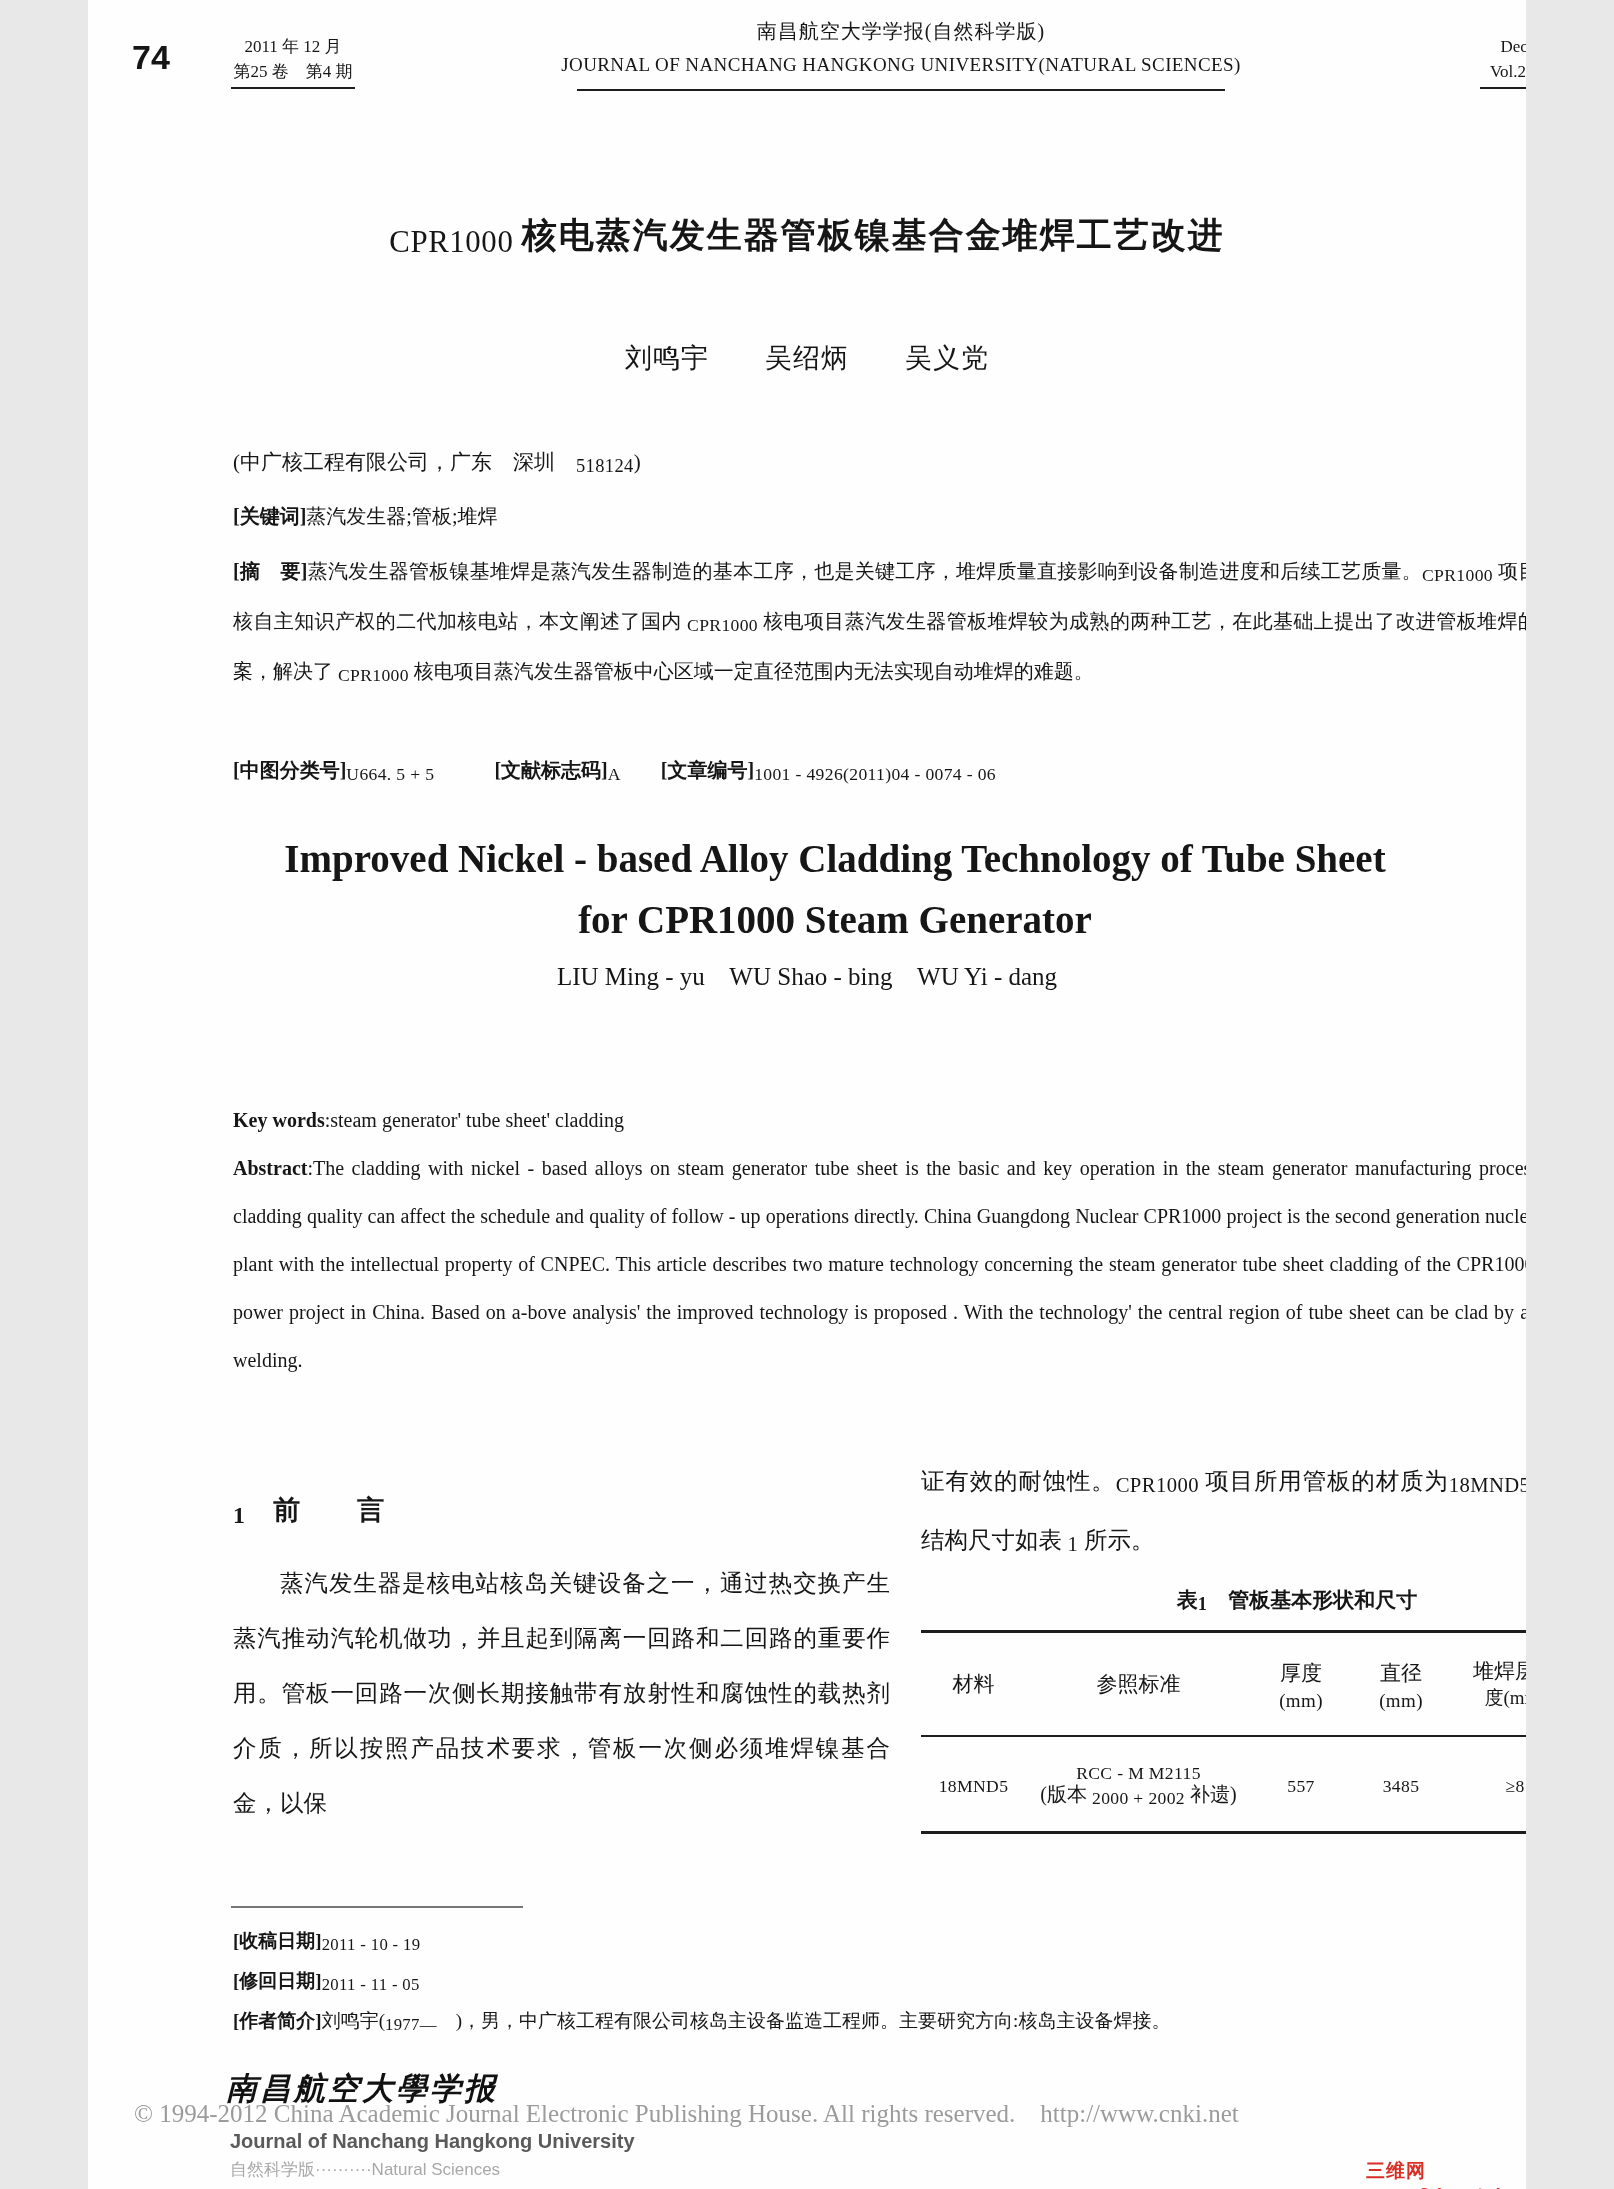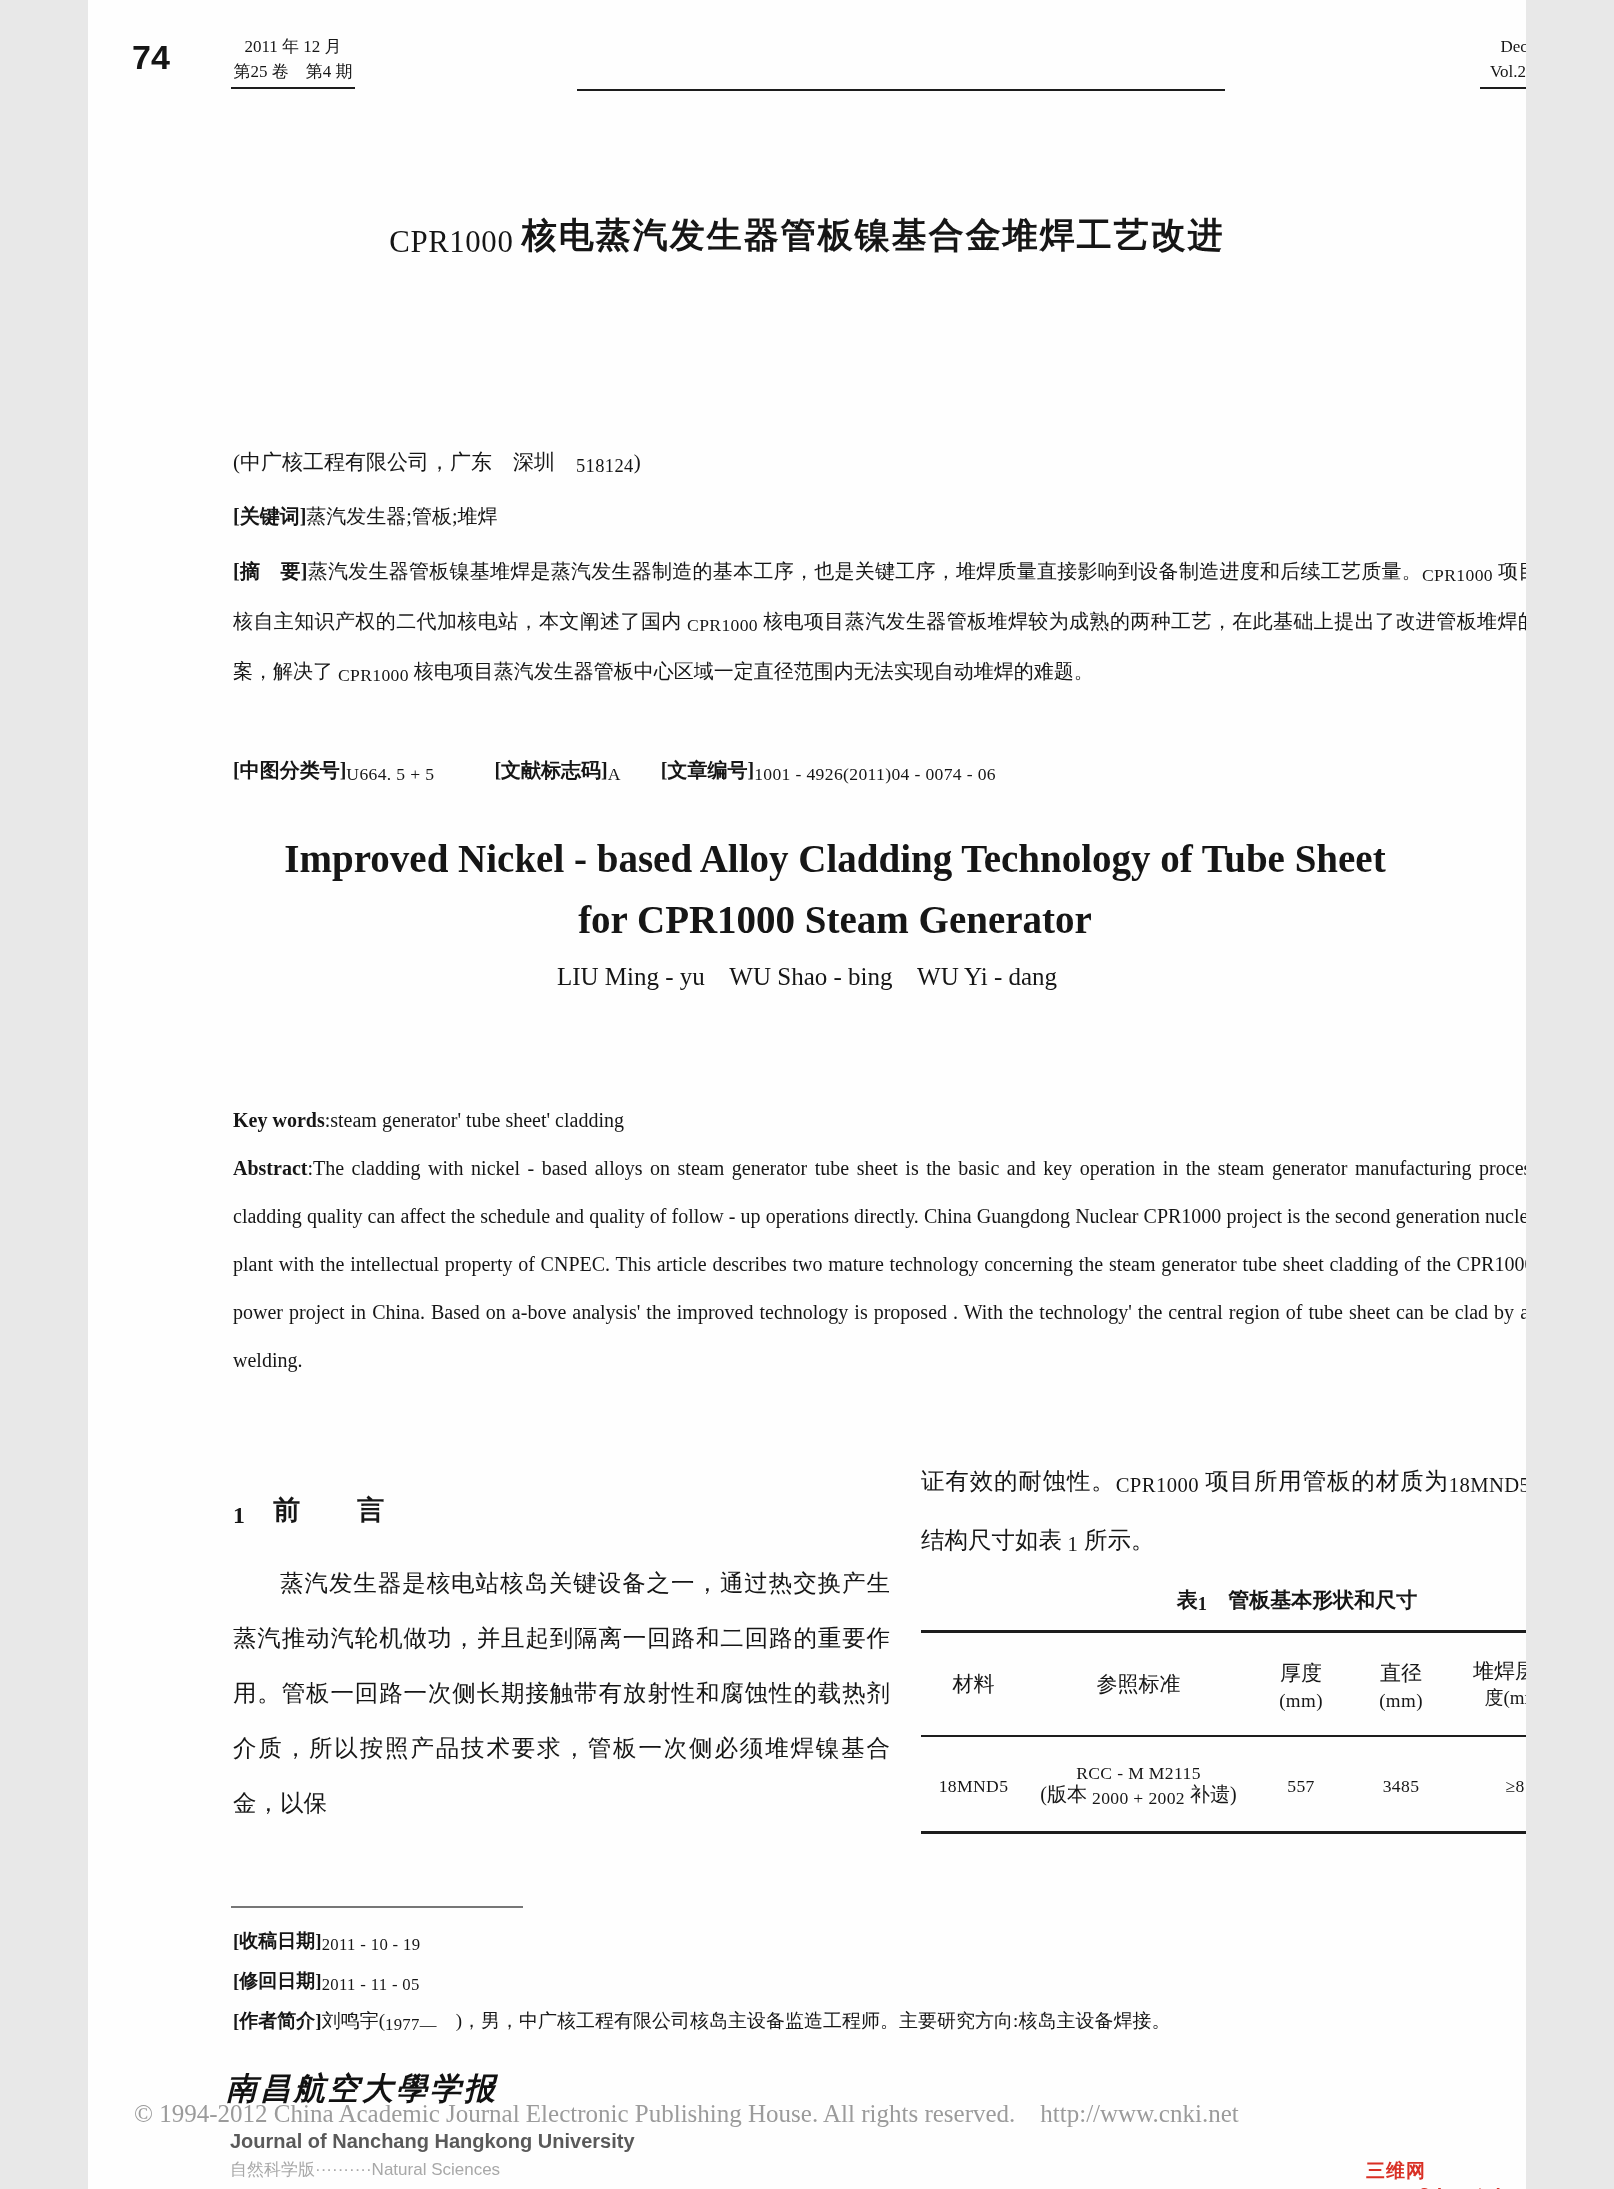--- a/index.html
+++ b/index.html
@@ -63,29 +63,34 @@
 <div class="page">
 
   <div class="abs pgnum" style="left:44px;top:38px;">74</div>
 
   <div class="abs hdr-small center" style="left:110px;top:34px;width:190px;">
     <div>2011 年 12 月</div>
     <div>第25 卷　第4 期</div>
   </div>
   <div class="rule" style="left:143px;top:87px;width:124px;height:2px;"></div>
 
+  <div class="abs center" style="left:407px;top:18px;width:812px;">
+    <div class="hdr-cn">南昌航空大学学报(自然科学版)</div>
+    <div class="hdr-en">JOURNAL OF NANCHANG HANGKONG UNIVERSITY(NATURAL SCIENCES)</div>
+  </div>
   <div class="rule" style="left:489px;top:89px;width:648px;height:2px;"></div>
 
   <div class="abs hdr-small center" style="left:1378px;top:34px;width:134px;">
     <div>Dec.2011</div>
     <div>Vol.25.NO.4</div>
   </div>
   <div class="rule" style="left:1392px;top:87px;width:106px;height:2px;"></div>
 
   <div class="abs article-title center" style="left:0;top:212px;"><span class="seg-l">CPR1000 </span><span class="seg-c">核电蒸汽发生器管板镍基合金堆焊工艺改进</span></div>
+  <div class="abs authors-cn center" style="left:0;top:340px;">刘鸣宇　　吴绍炳　　吴义党</div>
 
   <div class="abs meta-line" style="left:145px;top:448px;font-size:21px;"><span class="seg-c">(中广核工程有限公司，广东　深圳　</span><span class="seg-l">518124</span><span class="seg-c">)</span></div>
   <div class="abs meta-line" style="left:145px;top:503px;"><span class="seg-b">[关键词]</span><span class="seg-c">蒸汽发生器;管板;堆焊</span></div>
   <div class="abs meta-line para-justify" style="left:145px;top:547px;width:1366px;line-height:49px;"><span class="seg-b">[摘　要]</span><span class="seg-c">蒸汽发生器管板镍基堆焊是蒸汽发生器制造的基本工序，也是关键工序，堆焊质量直接影响到设备制造进度和后续工艺质量。</span><span class="seg-l">CPR1000 </span><span class="seg-c">项目是中广核自主知识产权的二代加核电站，本文阐述了国内 </span><span class="seg-l">CPR1000 </span><span class="seg-c">核电项目蒸汽发生器管板堆焊较为成熟的两种工艺，在此基础上提出了改进管板堆焊的工艺方案，解决了 </span><span class="seg-l">CPR1000 </span><span class="seg-c">核电项目蒸汽发生器管板中心区域一定直径范围内无法实现自动堆焊的难题。</span></div>
   <div class="abs meta-line" style="left:145px;top:757px;"><span class="seg-b">[中图分类号]</span><span class="seg-l">U664. 5 + 5</span><span class="seg-b">　　　[文献标志码]</span><span class="seg-l">A</span><span class="seg-b">　　[文章编号]</span><span class="seg-l">1001 - 4926(2011)04 - 0074 - 06</span></div>
 
   <div class="abs en-title center" style="left:0;top:836px;">Improved Nickel - based Alloy Cladding Technology of Tube Sheet</div>
   <div class="abs en-title center" style="left:0;top:897px;">for CPR1000 Steam Generator</div>
   <div class="abs en-authors center" style="left:0;top:963px;">LIU Ming - yu    WU Shao - bing    WU Yi - dang</div>
   <div class="abs en-body" style="left:145px;top:1096px;"><span class="seg-b">Key words</span><span class="seg-n">:steam generator'  tube sheet'  cladding</span></div>

